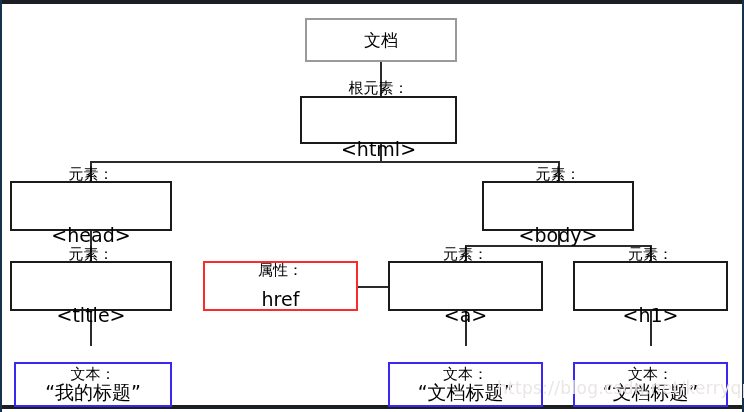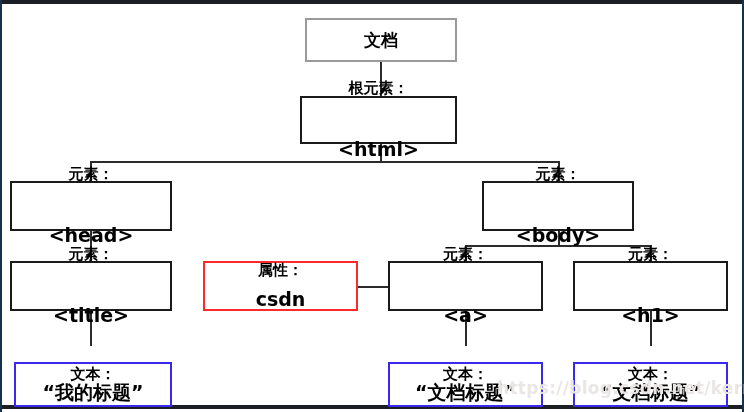--- a/index.html
+++ b/index.html
@@ -10,21 +10,20 @@
   body {
     font-family: "DejaVu Sans", "Liberation Sans", sans-serif;
   }
   #canvas {
     position: relative;
     width: 744px;
     height: 412px;
     background: #ffffff;
     overflow: hidden;
     box-sizing: border-box;
-    font-weight: bold;
   }
   
   .frame-top {
     position: absolute;
     left: 0; top: 0;
     width: 744px; height: 4px;
     background: #1b1f24;
   }
   .frame-bottom {
     position: absolute;
@@ -143,21 +142,21 @@
     <span class="l2">&lt;body&gt;</span>
   </div>
 
   <div class="node dual b-black" style="left:10px; top:261px; width:162px; height:50px;">
     <span class="l1">元素：</span>
     <span class="l2">&lt;title&gt;</span>
   </div>
 
   <div class="node dual b-red" style="left:203px; top:261px; width:155px; height:50px;">
     <span class="l1">属性：</span>
-    <span class="l2">csdn</span>
+    <span class="l2">href</span>
   </div>
 
   <div class="node dual b-black" style="left:388px; top:261px; width:155px; height:50px;">
     <span class="l1">元素：</span>
     <span class="l2">&lt;a&gt;</span>
   </div>
 
   <div class="node dual b-black" style="left:573px; top:261px; width:155px; height:50px;">
     <span class="l1">元素：</span>
     <span class="l2">&lt;h1&gt;</span>

